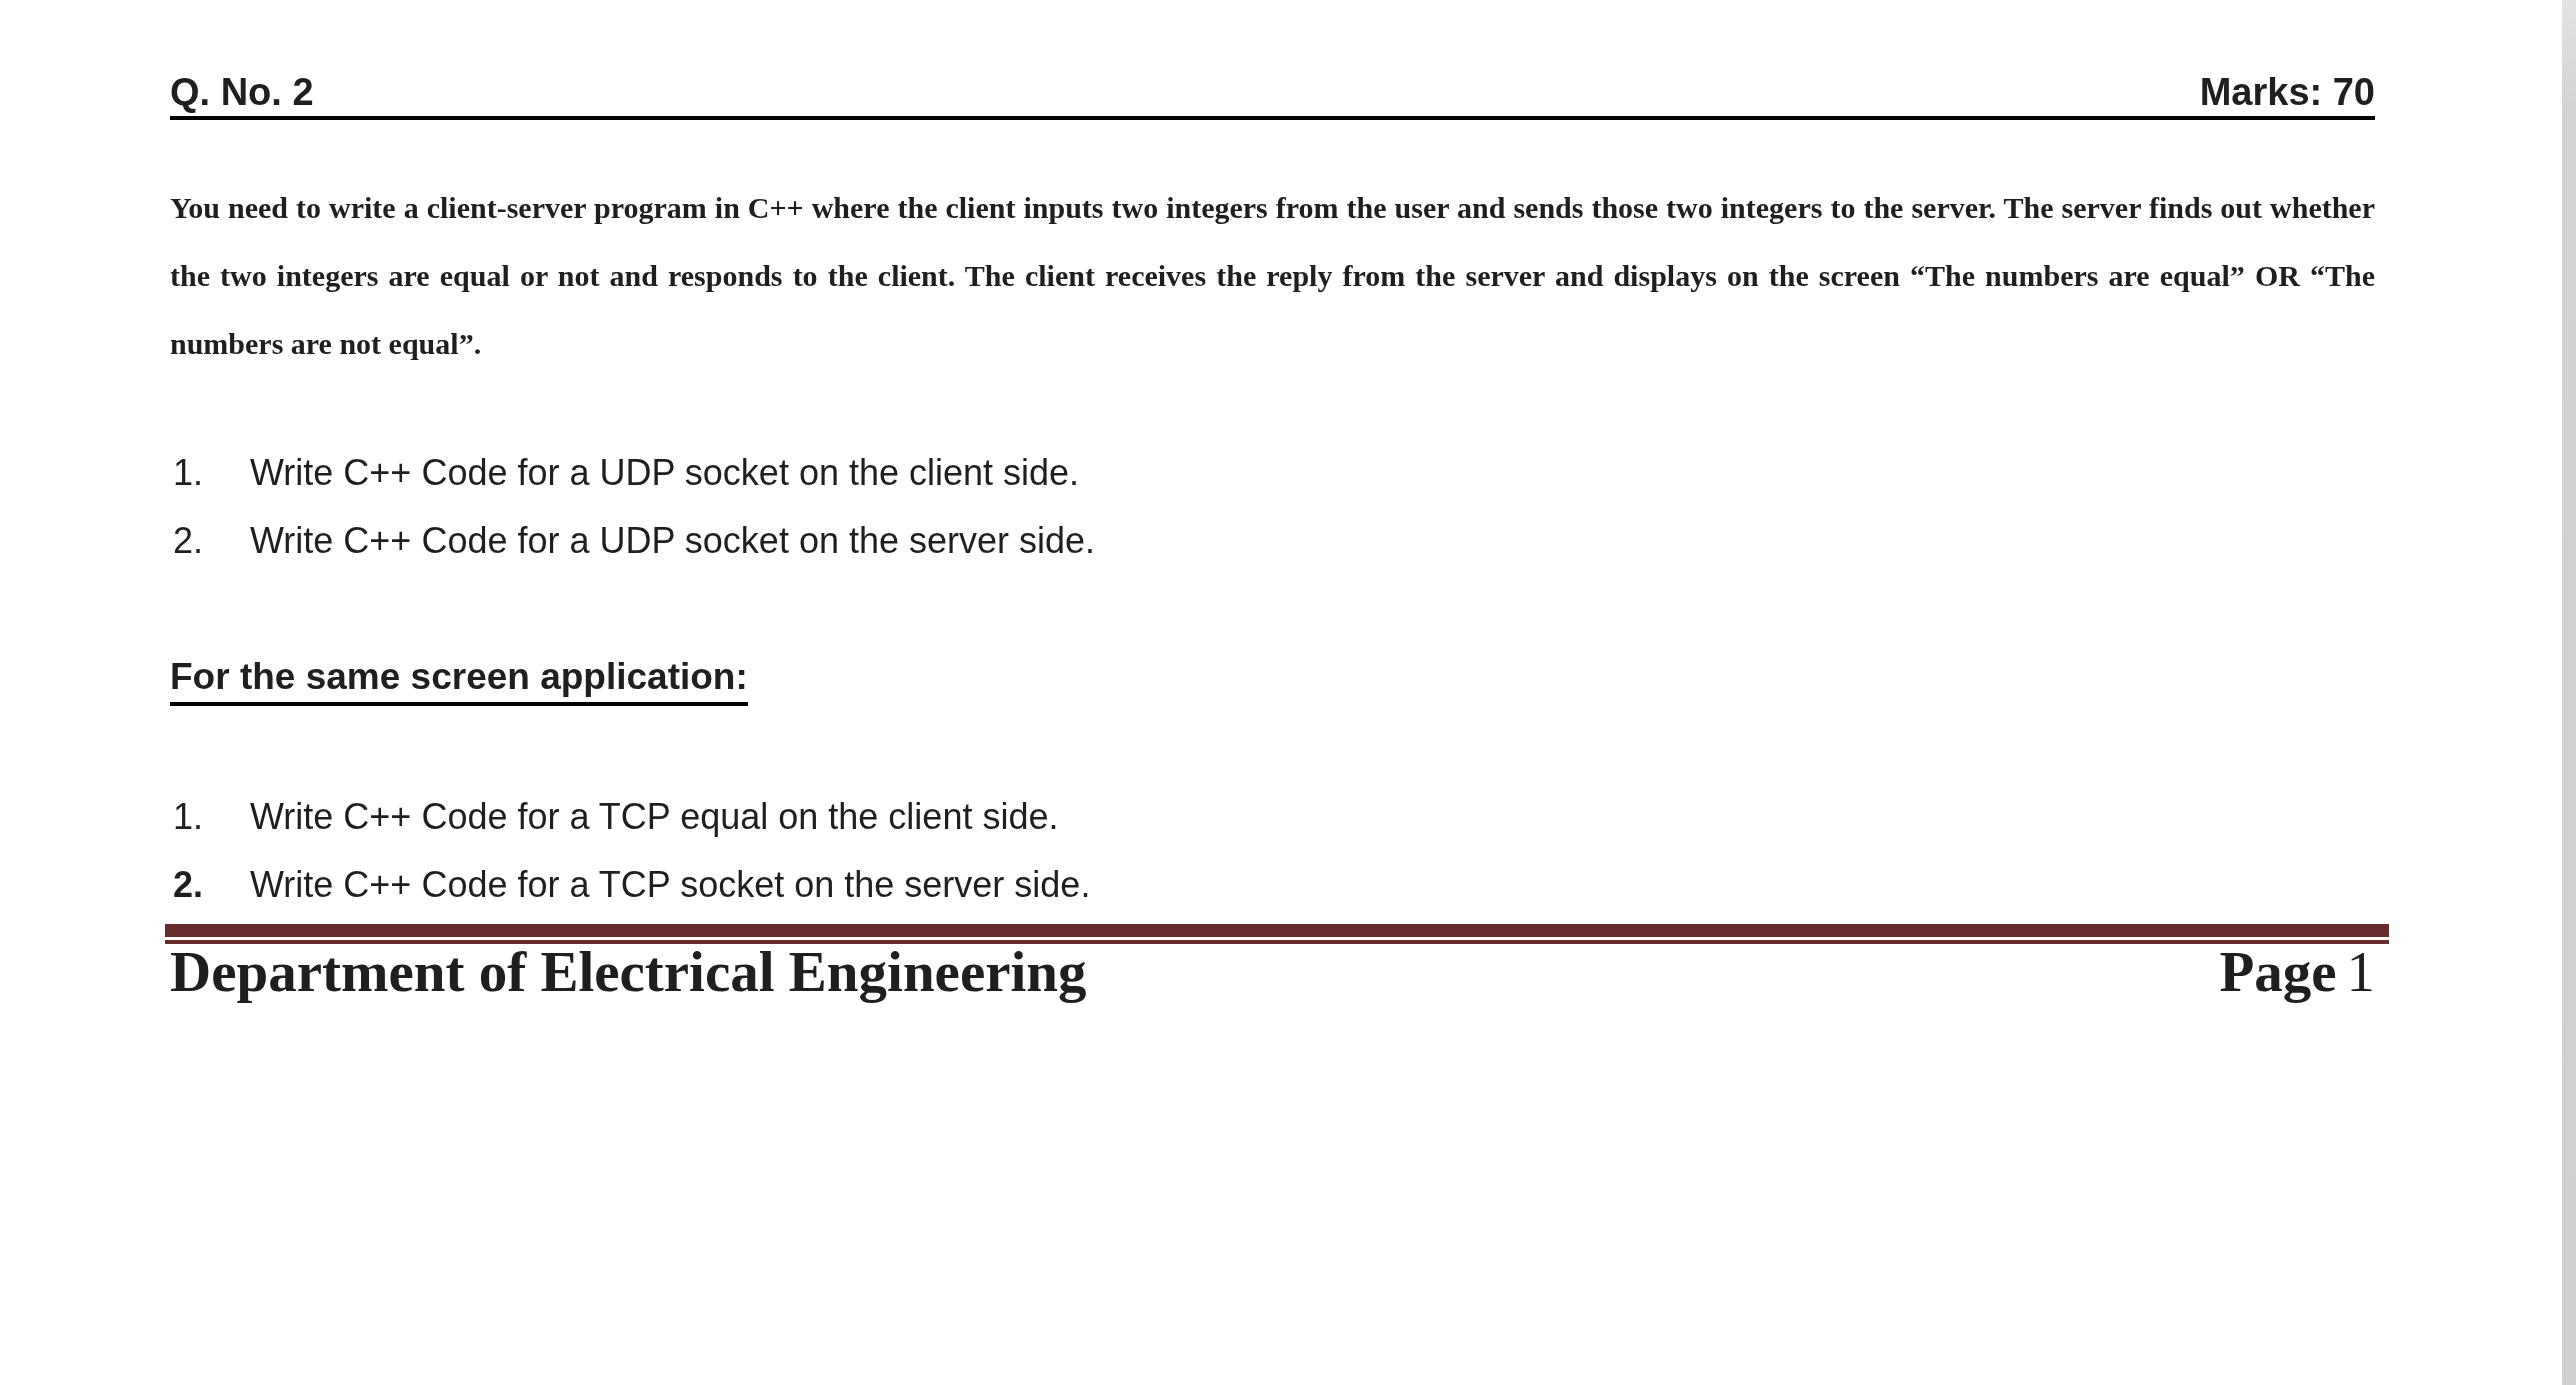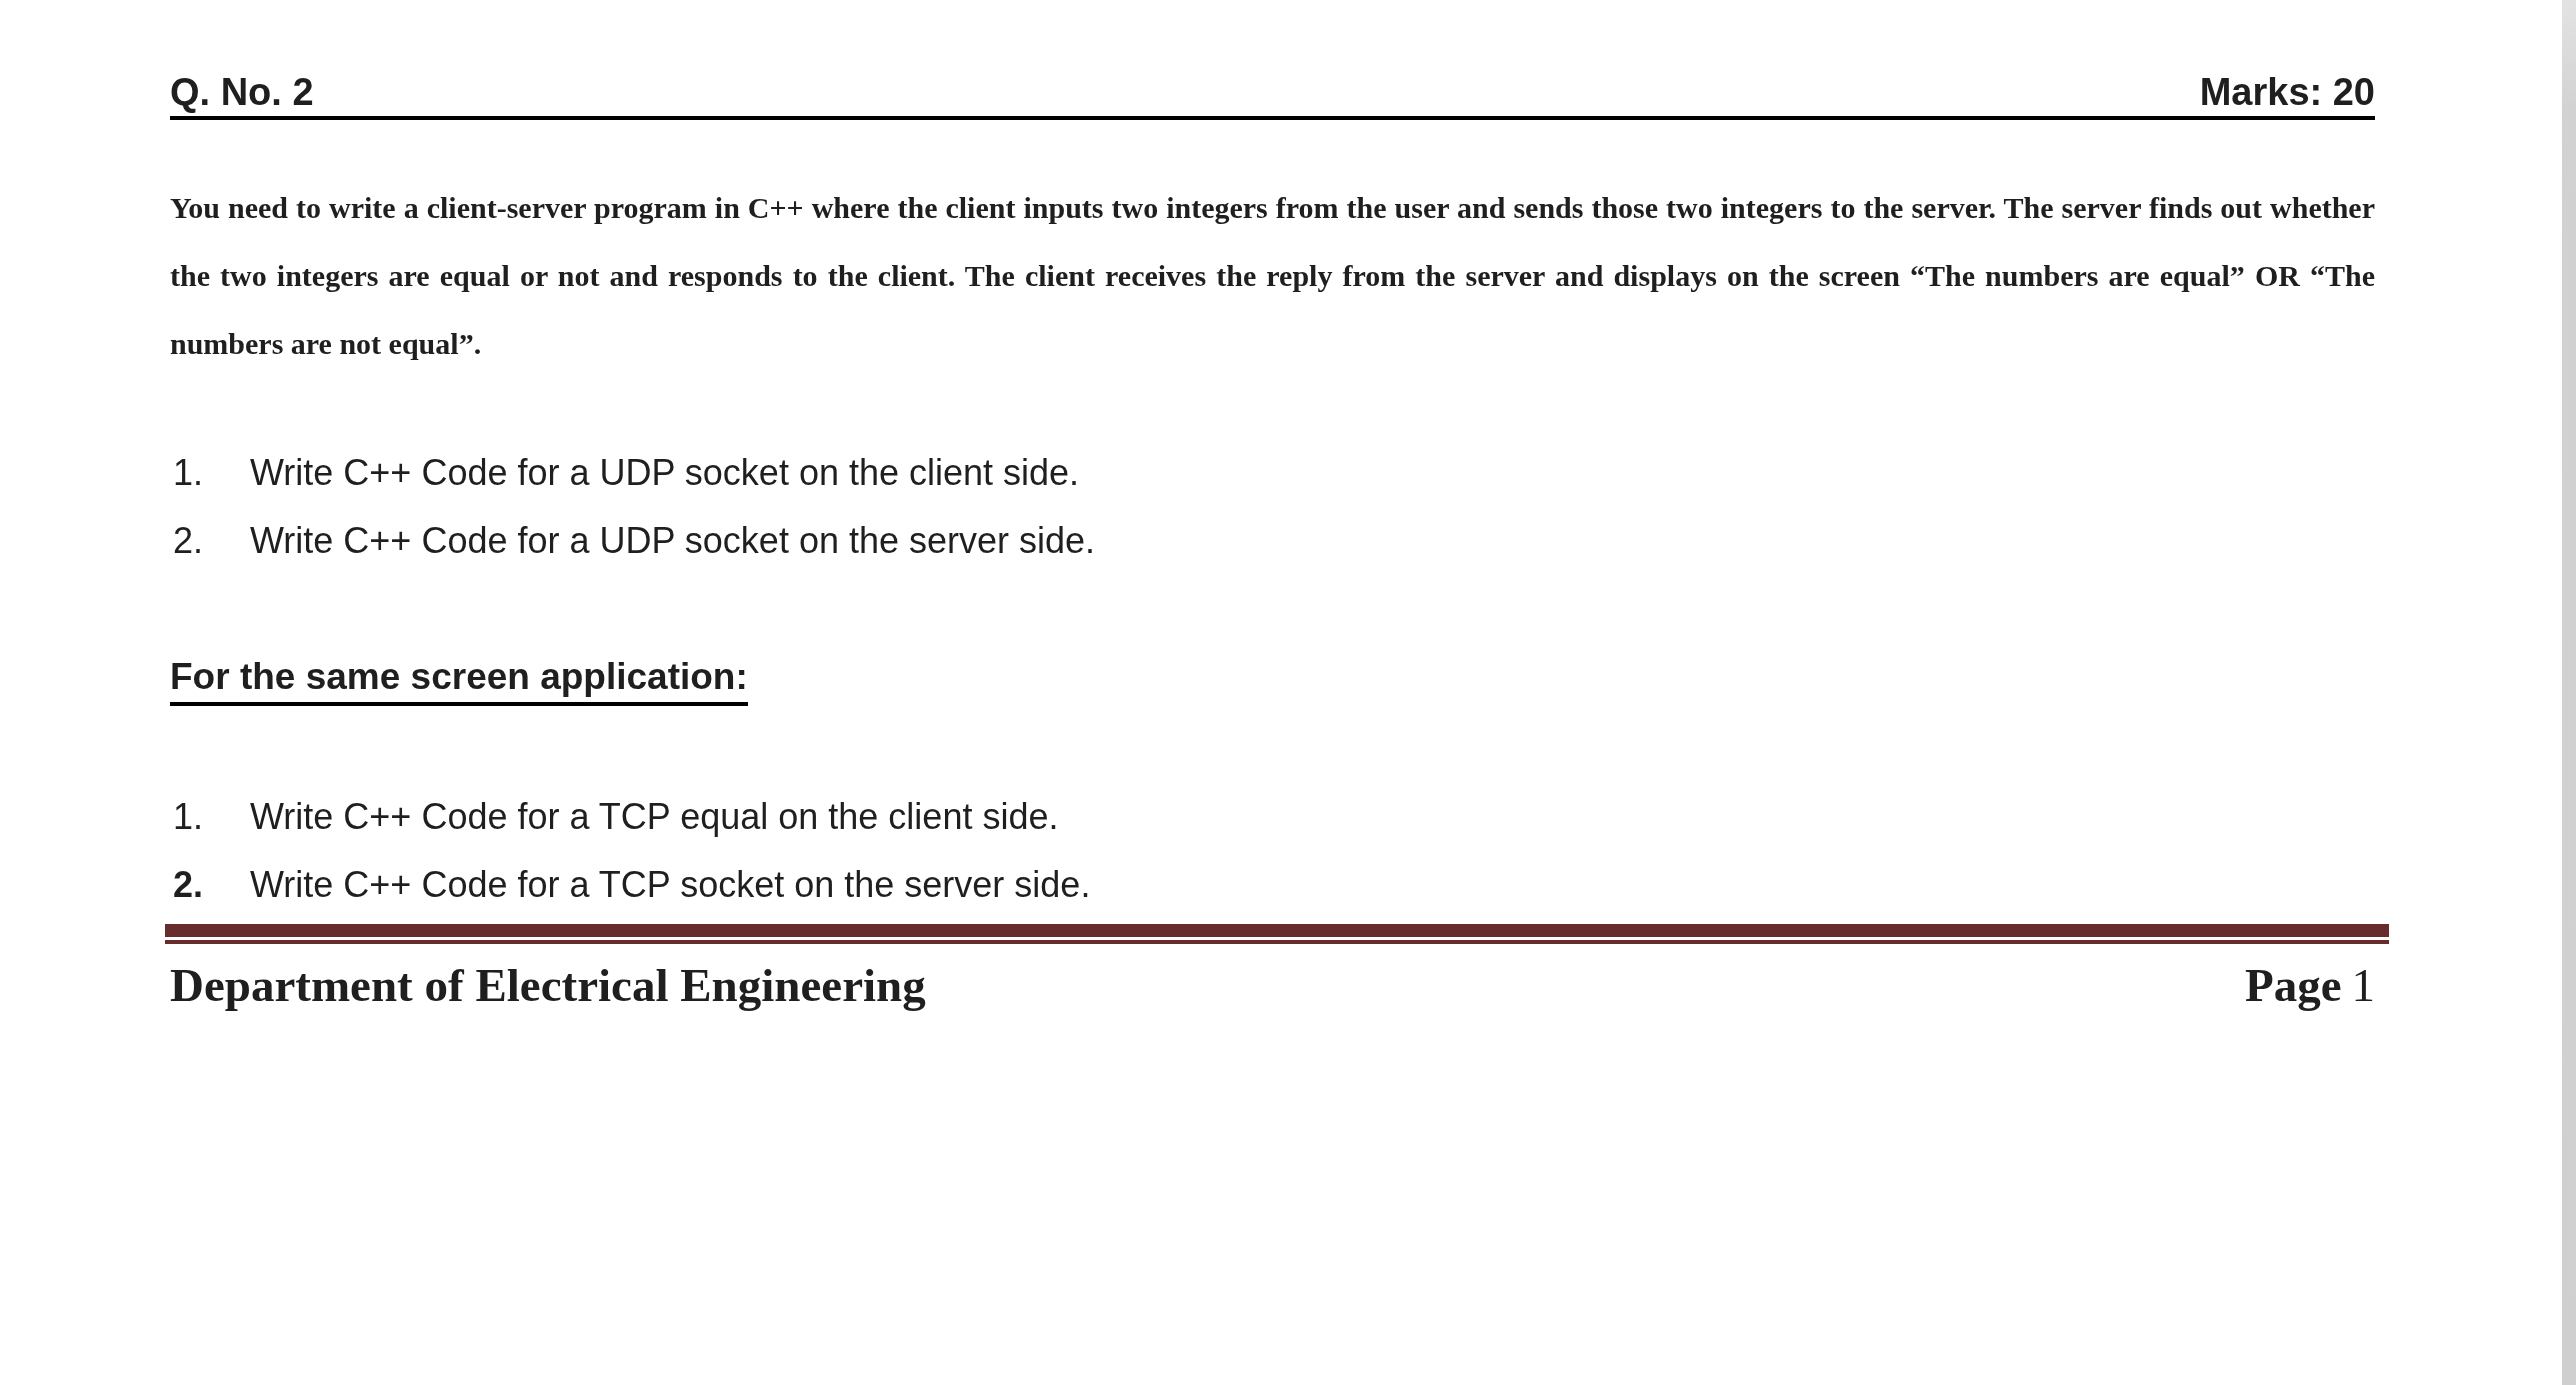--- a/index.html
+++ b/index.html
@@ -63,47 +63,46 @@
   .num-cell{width:80px;padding-left:3px;flex:0 0 auto;}
   .num-cell.num-bold{font-weight:bold;}
   .num-text{flex:1;}
   
   .divider{margin-top:5px;margin-left:-5px;width:2224px;}
   .divider .thick{height:13px;background:var(--divider);}
   .divider .gap{height:3px;background:transparent;}
   .divider .thin{height:4px;background:var(--divider);}
   
   .footer-row{
-    margin-top:13px;
     display:flex;
     justify-content:space-between;
     align-items:baseline;
     font-family:"Liberation Serif",serif;
-    font-size:47px;
+    font-size:57px;
     line-height:56px;
   }
   .dept{font-weight:bold;}
   .page-field .page-label{font-weight:bold;}
   .page-field .page-number{font-weight:normal;margin-left:10px;}
   
   .edge-strip{
     position:absolute;
     right:0;top:0;
     width:14px;height:1385px;
     background:linear-gradient(180deg,#e3e3e3 0%,#d2d2d2 8%,#cfcfcf 100%);
   }
 </style>
 </head>
 <body>
 
 <div class="sheet">
 
   <div class="header-row">
     <span>Q. No. 2</span>
-    <span>Marks: 20</span>
+    <span>Marks: 70</span>
   </div>
 
   <p class="task-paragraph">You need to write a client-server program in C++ where the client inputs two integers from the user and sends those two integers to the server. The server finds out whether the two integers are equal or not and responds to the client. The client receives the reply from the server and displays on the screen “The numbers are equal” OR “The numbers are not equal”.</p>
 
 
   <div class="num-list">
     <div class="num-row">
       <span class="num-cell">1.</span>
       <span class="num-text">Write C++ Code for a UDP socket on the client side.</span>
     </div>

